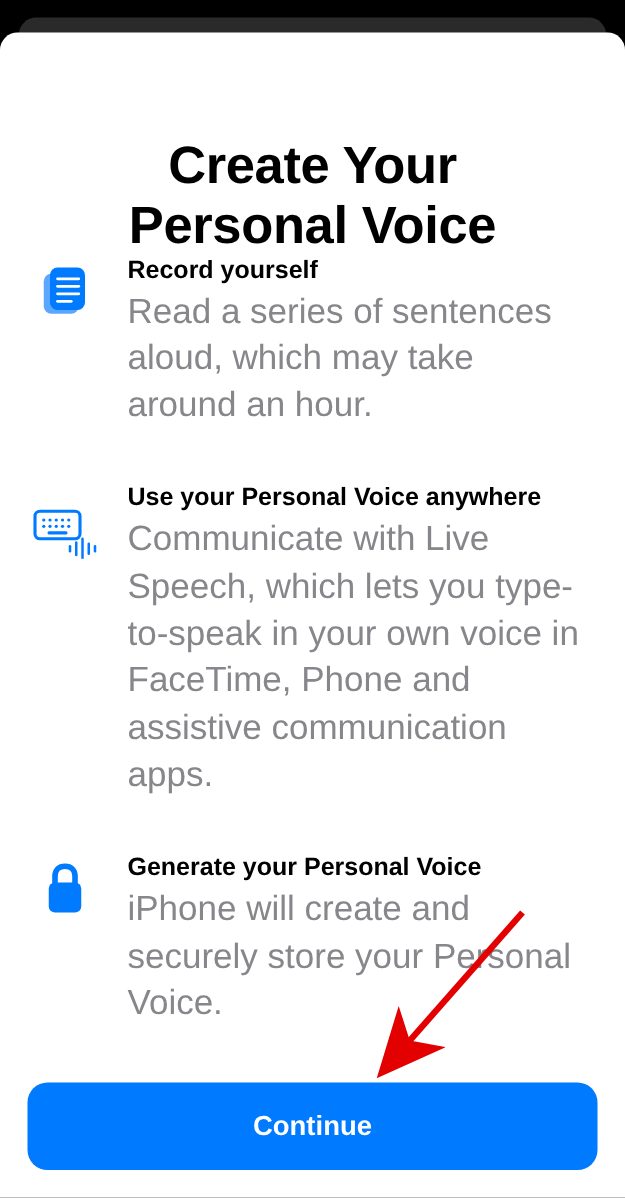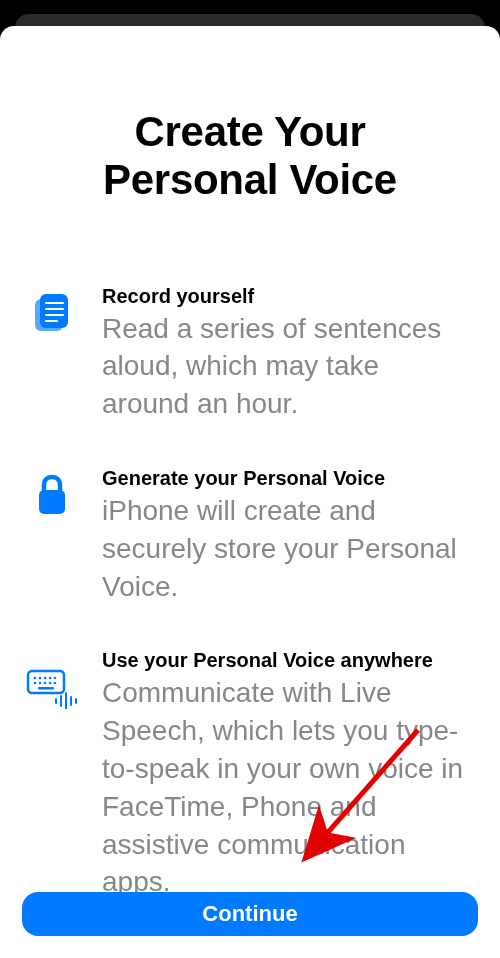--- a/index.html
+++ b/index.html
@@ -47,21 +47,20 @@
       text-align: center;
       font-size: 42px;
       font-weight: 700;
       line-height: 1.15;
       letter-spacing: -0.3px;
       color: #000;
       margin-top: 82px;
       padding: 0 30px;
     }
     .features {
-      margin-top: 80px;
       padding: 0 28px 0 24px;
       display: flex;
       flex-direction: column;
       gap: 44px;
     }
     .feature {
       display: flex;
       align-items: flex-start;
       gap: 22px;
     }
@@ -85,21 +84,21 @@
     .feature-desc {
       font-size: 28px;
       color: #86868b;
       line-height: 1.35;
     }
     .continue-btn {
       position: absolute;
       left: 22px;
       right: 22px;
       bottom: 22px;
-      height: 44px;
+      height: 70px;
       background: #007AFF;
       color: #fff;
       border: none;
       border-radius: 16px;
       font-size: 22px;
       font-weight: 600;
       cursor: pointer;
     }
     .arrow {
       position: absolute;
@@ -129,33 +128,20 @@
           <line x1="14" y1="30" x2="25" y2="30" stroke="#fff" stroke-width="2.2" stroke-linecap="round"></line>
         </svg>
       </div>
       <div class="feature-text">
         <div class="feature-title">Record yourself</div>
         <div class="feature-desc">Read a series of sentences aloud, which may take around an hour.</div>
       </div>
     </div>
 
     <div class="feature">
-      <div class="icon-box">
-        <svg width="34" height="44" viewBox="0 0 34 44">
-          <path d="M 9 18 L 9 12 C 9 7 12 4 17 4 C 22 4 25 7 25 12 L 25 18" fill="none" stroke="#007AFF" stroke-width="4.5"></path>
-          <rect x="4" y="17" width="26" height="24" rx="5" fill="#007AFF"></rect>
-        </svg>
-      </div>
-      <div class="feature-text">
-        <div class="feature-title">Generate your Personal Voice</div>
-        <div class="feature-desc">iPhone will create and securely store your Personal Voice.</div>
-      </div>
-    </div>
-
-    <div class="feature">
       <div class="icon-box" style="padding-top:20px">
         <svg width="52" height="40" viewBox="0 0 52 40">
           <rect x="2" y="2" width="36" height="22" rx="4" fill="none" stroke="#007AFF" stroke-width="2.5"></rect>
           <circle cx="9" cy="9" r="1.3" fill="#007AFF"></circle>
             <circle cx="14" cy="9" r="1.3" fill="#007AFF"></circle>
             <circle cx="19" cy="9" r="1.3" fill="#007AFF"></circle>
             <circle cx="24" cy="9" r="1.3" fill="#007AFF"></circle>
             <circle cx="29" cy="9" r="1.3" fill="#007AFF"></circle>
           <circle cx="9" cy="14" r="1.3" fill="#007AFF"></circle>
             <circle cx="14" cy="14" r="1.3" fill="#007AFF"></circle>
@@ -168,20 +154,33 @@
           <line x1="40" y1="24" x2="40" y2="40" stroke="#007AFF" stroke-width="2" stroke-linecap="round"></line>
           <line x1="45" y1="28" x2="45" y2="36" stroke="#007AFF" stroke-width="2" stroke-linecap="round"></line>
           <line x1="50" y1="30" x2="50" y2="34" stroke="#007AFF" stroke-width="2" stroke-linecap="round"></line>
         </svg>
       </div>
       <div class="feature-text">
         <div class="feature-title">Use your Personal Voice anywhere</div>
         <div class="feature-desc">Communicate with Live Speech, which lets you type-to-speak in your own voice in FaceTime, Phone and assistive communication apps.</div>
       </div>
     </div>
+
+    <div class="feature">
+      <div class="icon-box">
+        <svg width="34" height="44" viewBox="0 0 34 44">
+          <path d="M 9 18 L 9 12 C 9 7 12 4 17 4 C 22 4 25 7 25 12 L 25 18" fill="none" stroke="#007AFF" stroke-width="4.5"></path>
+          <rect x="4" y="17" width="26" height="24" rx="5" fill="#007AFF"></rect>
+        </svg>
+      </div>
+      <div class="feature-text">
+        <div class="feature-title">Generate your Personal Voice</div>
+        <div class="feature-desc">iPhone will create and securely store your Personal Voice.</div>
+      </div>
+    </div>
   </div>
 
   <button class="continue-btn">Continue</button>
 </div>
 
 <svg class="arrow" width="500" height="958" style="top:0;left:0">
   <defs>
     <marker id="ah" markerWidth="12" markerHeight="12" refX="9" refY="5" orient="auto">
       <path d="M0,0 L11,5 L0,10 L3,5 Z" fill="#E30000"></path>
     </marker>

